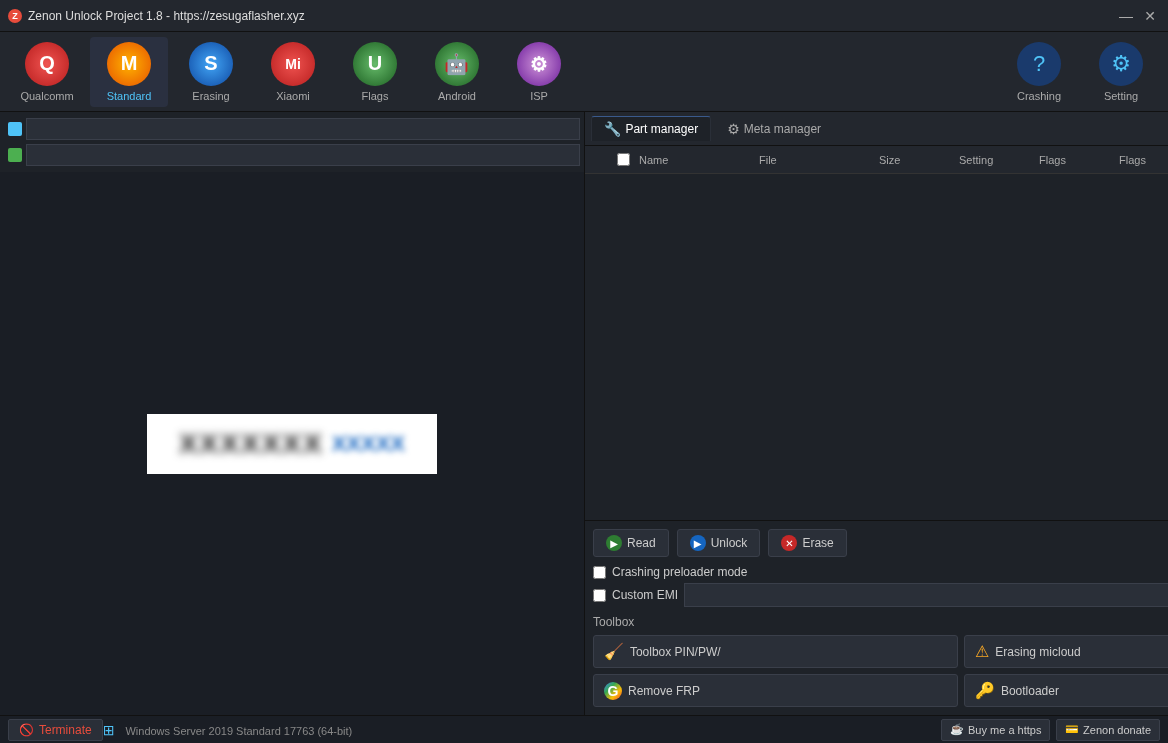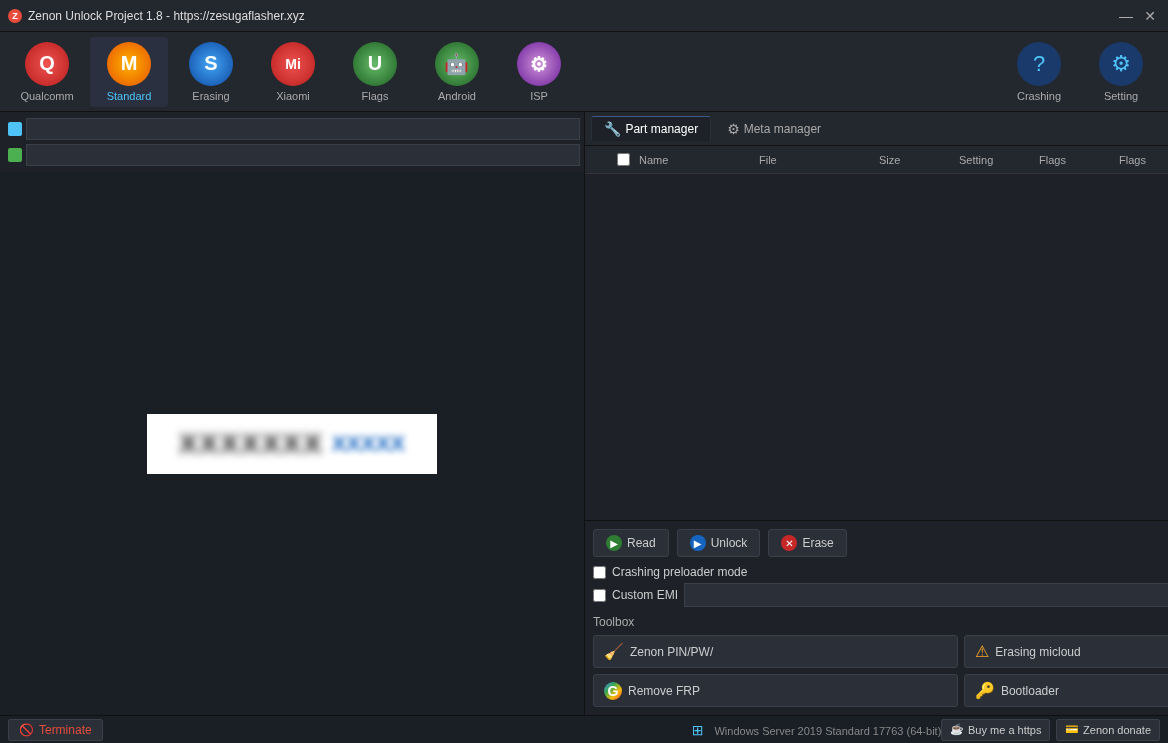--- a/index.html
+++ b/index.html
@@ -402,21 +402,21 @@
       border: 1px solid #3a3f4a;
       color: #e74c3c;
       padding: 2px 10px;
       cursor: pointer;
       border-radius: 2px;
       font-size: 12px;
       height: 22px;
     }
     .status-info {
       flex: 1;
-      text-align: right;
+      text-align: left;
       color: #888;
       font-size: 11px;
     }
     .status-windows-icon {
       color: #4fc3f7;
       font-size: 14px;
       margin-right: 8px;
     }
     .status-right {
       display: flex;
@@ -605,21 +605,21 @@
         <input type="checkbox" class="checkbox-native" style="">
         <span>Custom EMI</span>
         <input type="text" class="custom-emi-input" value="" style="">
 
       </div>
 
       <div class="toolbox-label">Toolbox</div>
       <div class="toolbox-grid">
         <button class="toolbox-btn">
           <span class="toolbox-icon" style="color:#f9a825;">🧹</span>
-          <span>Zenon PIN/PW/</span>
+          <span>Toolbox PIN/PW/</span>
         </button>
         <button class="toolbox-btn">
           <span class="toolbox-icon" style="color:#f9a825;">⚠</span>
           <span>Erasing micloud</span>
         </button>
         <button class="toolbox-btn">
           <span class="toolbox-icon" style="font-size:14px; font-weight:bold; color:white; background:linear-gradient(135deg,#4285F4,#34A853,#FBBC05,#EA4335); border-radius:50%; width:18px;height:18px;display:flex;align-items:center;justify-content:center;">G</span>
           <span>Remove FRP</span>
         </button>
         <button class="toolbox-btn">

